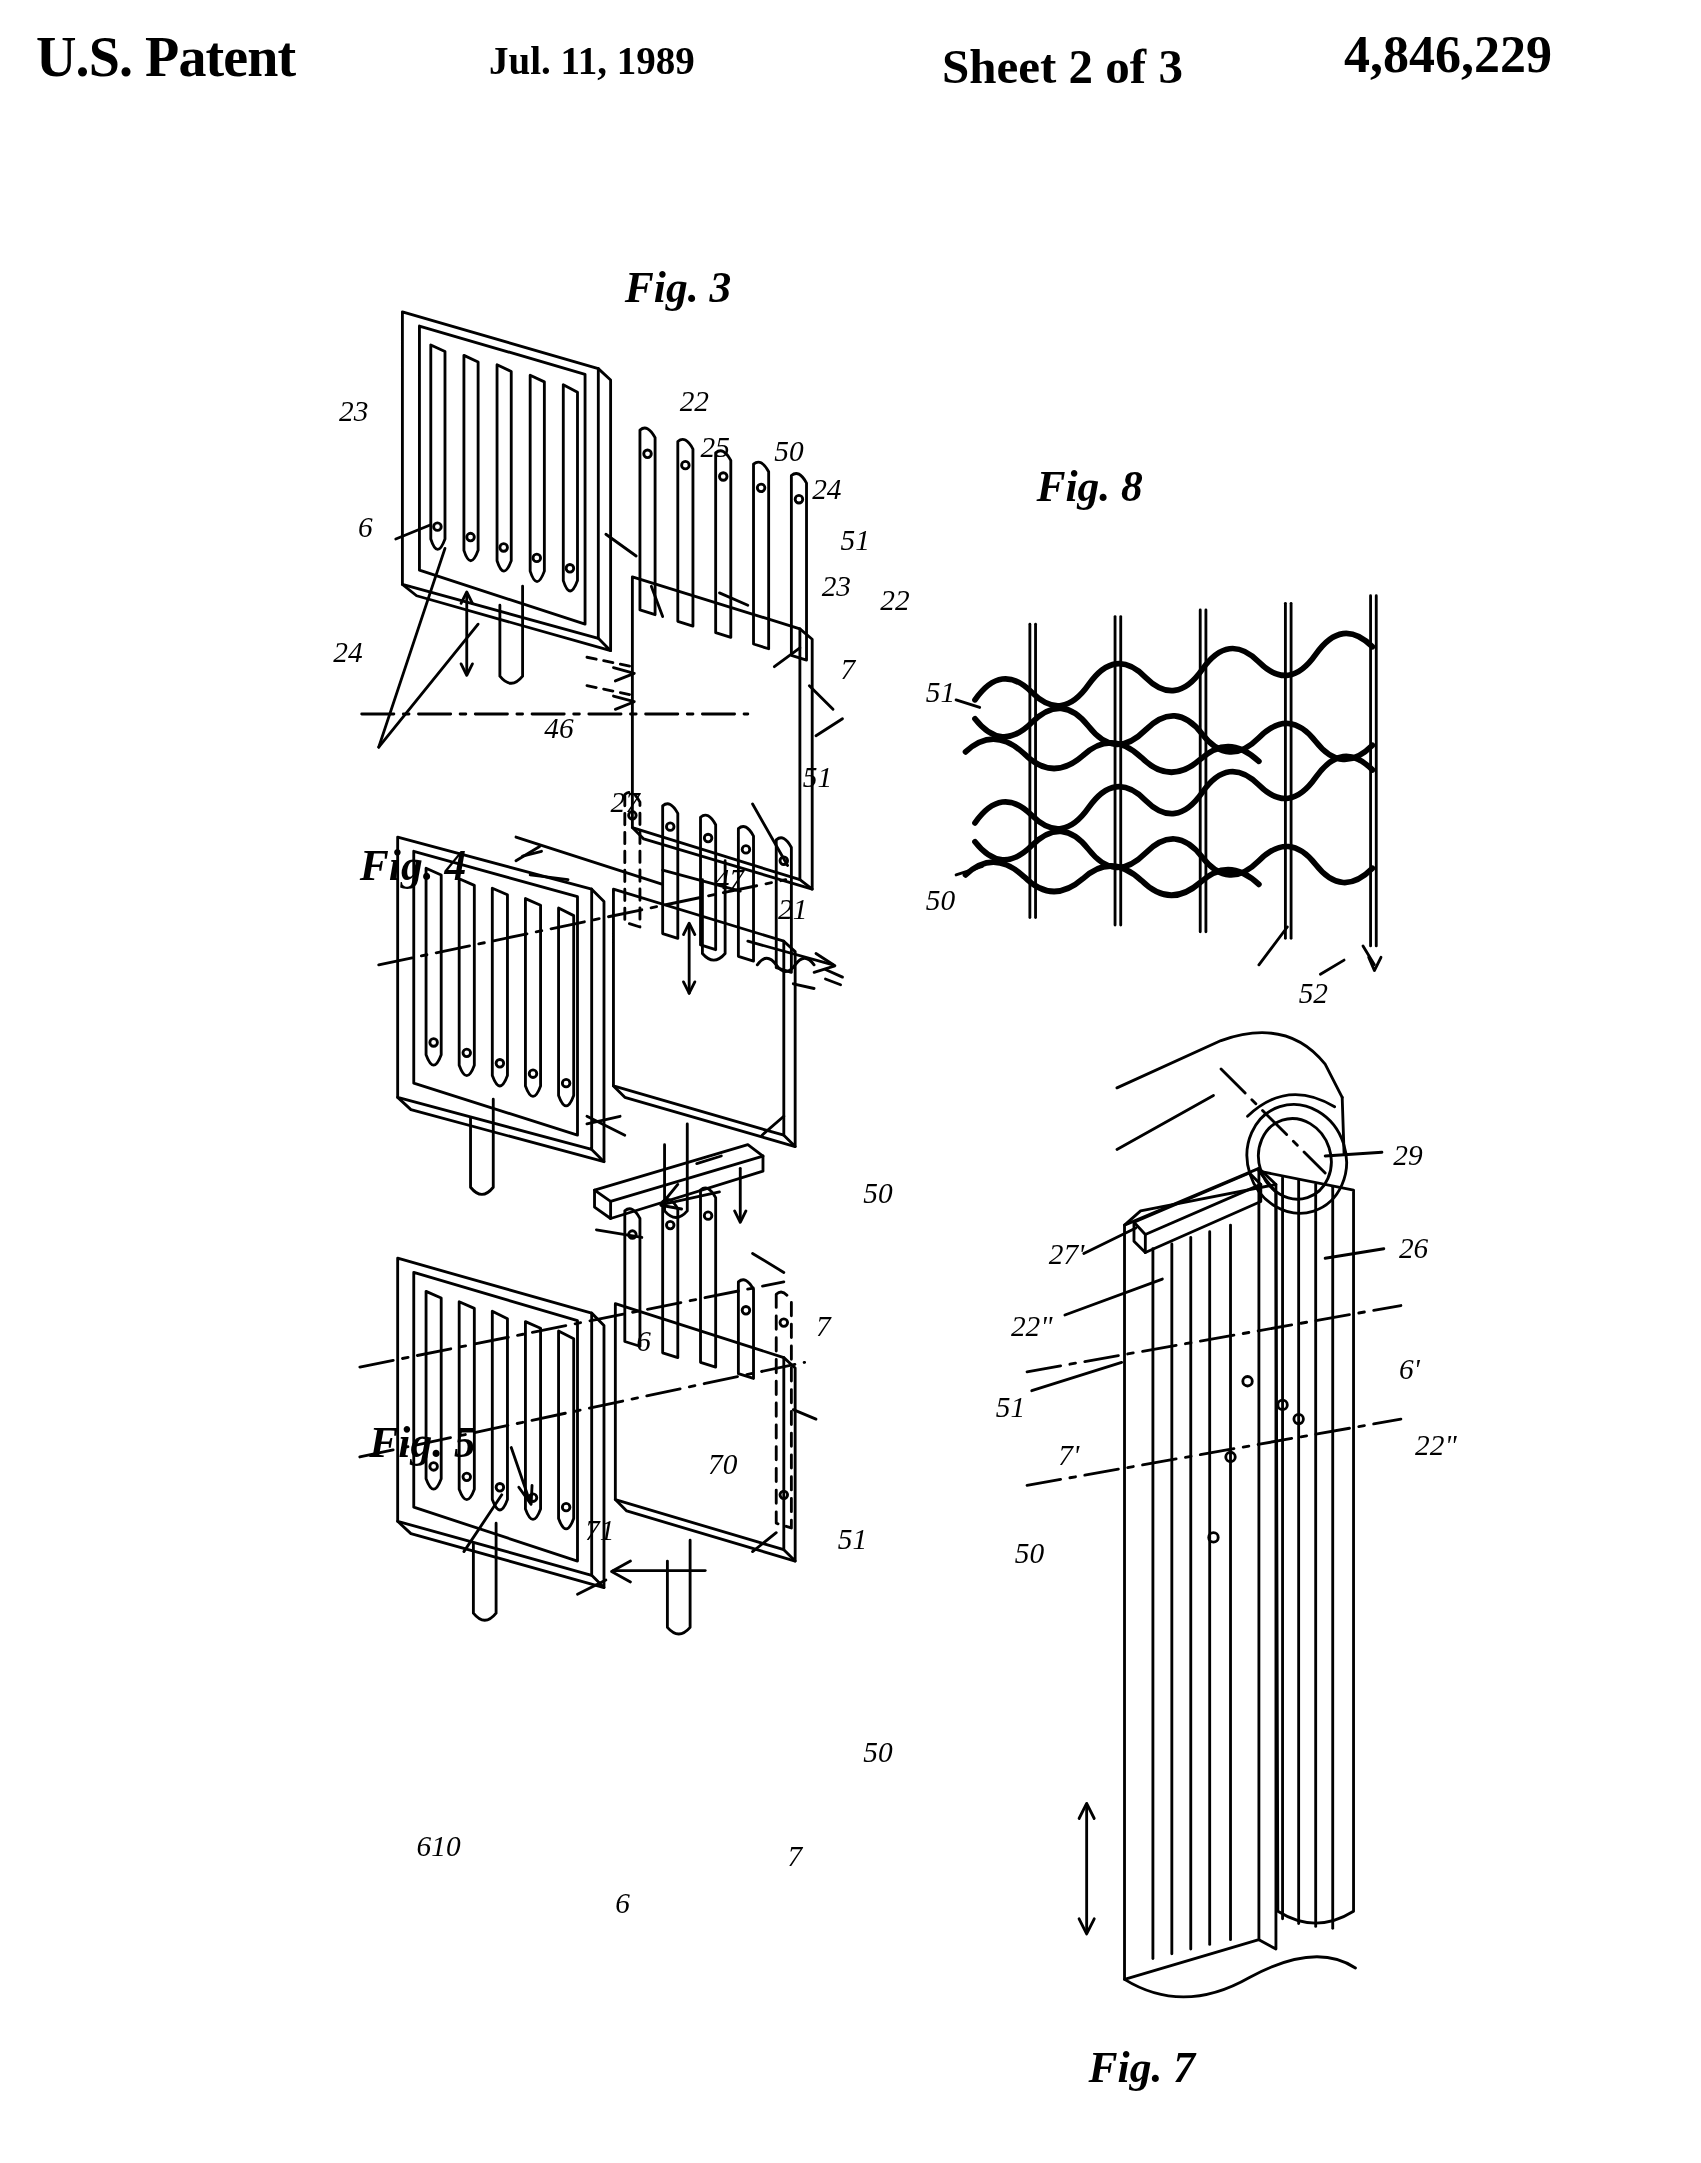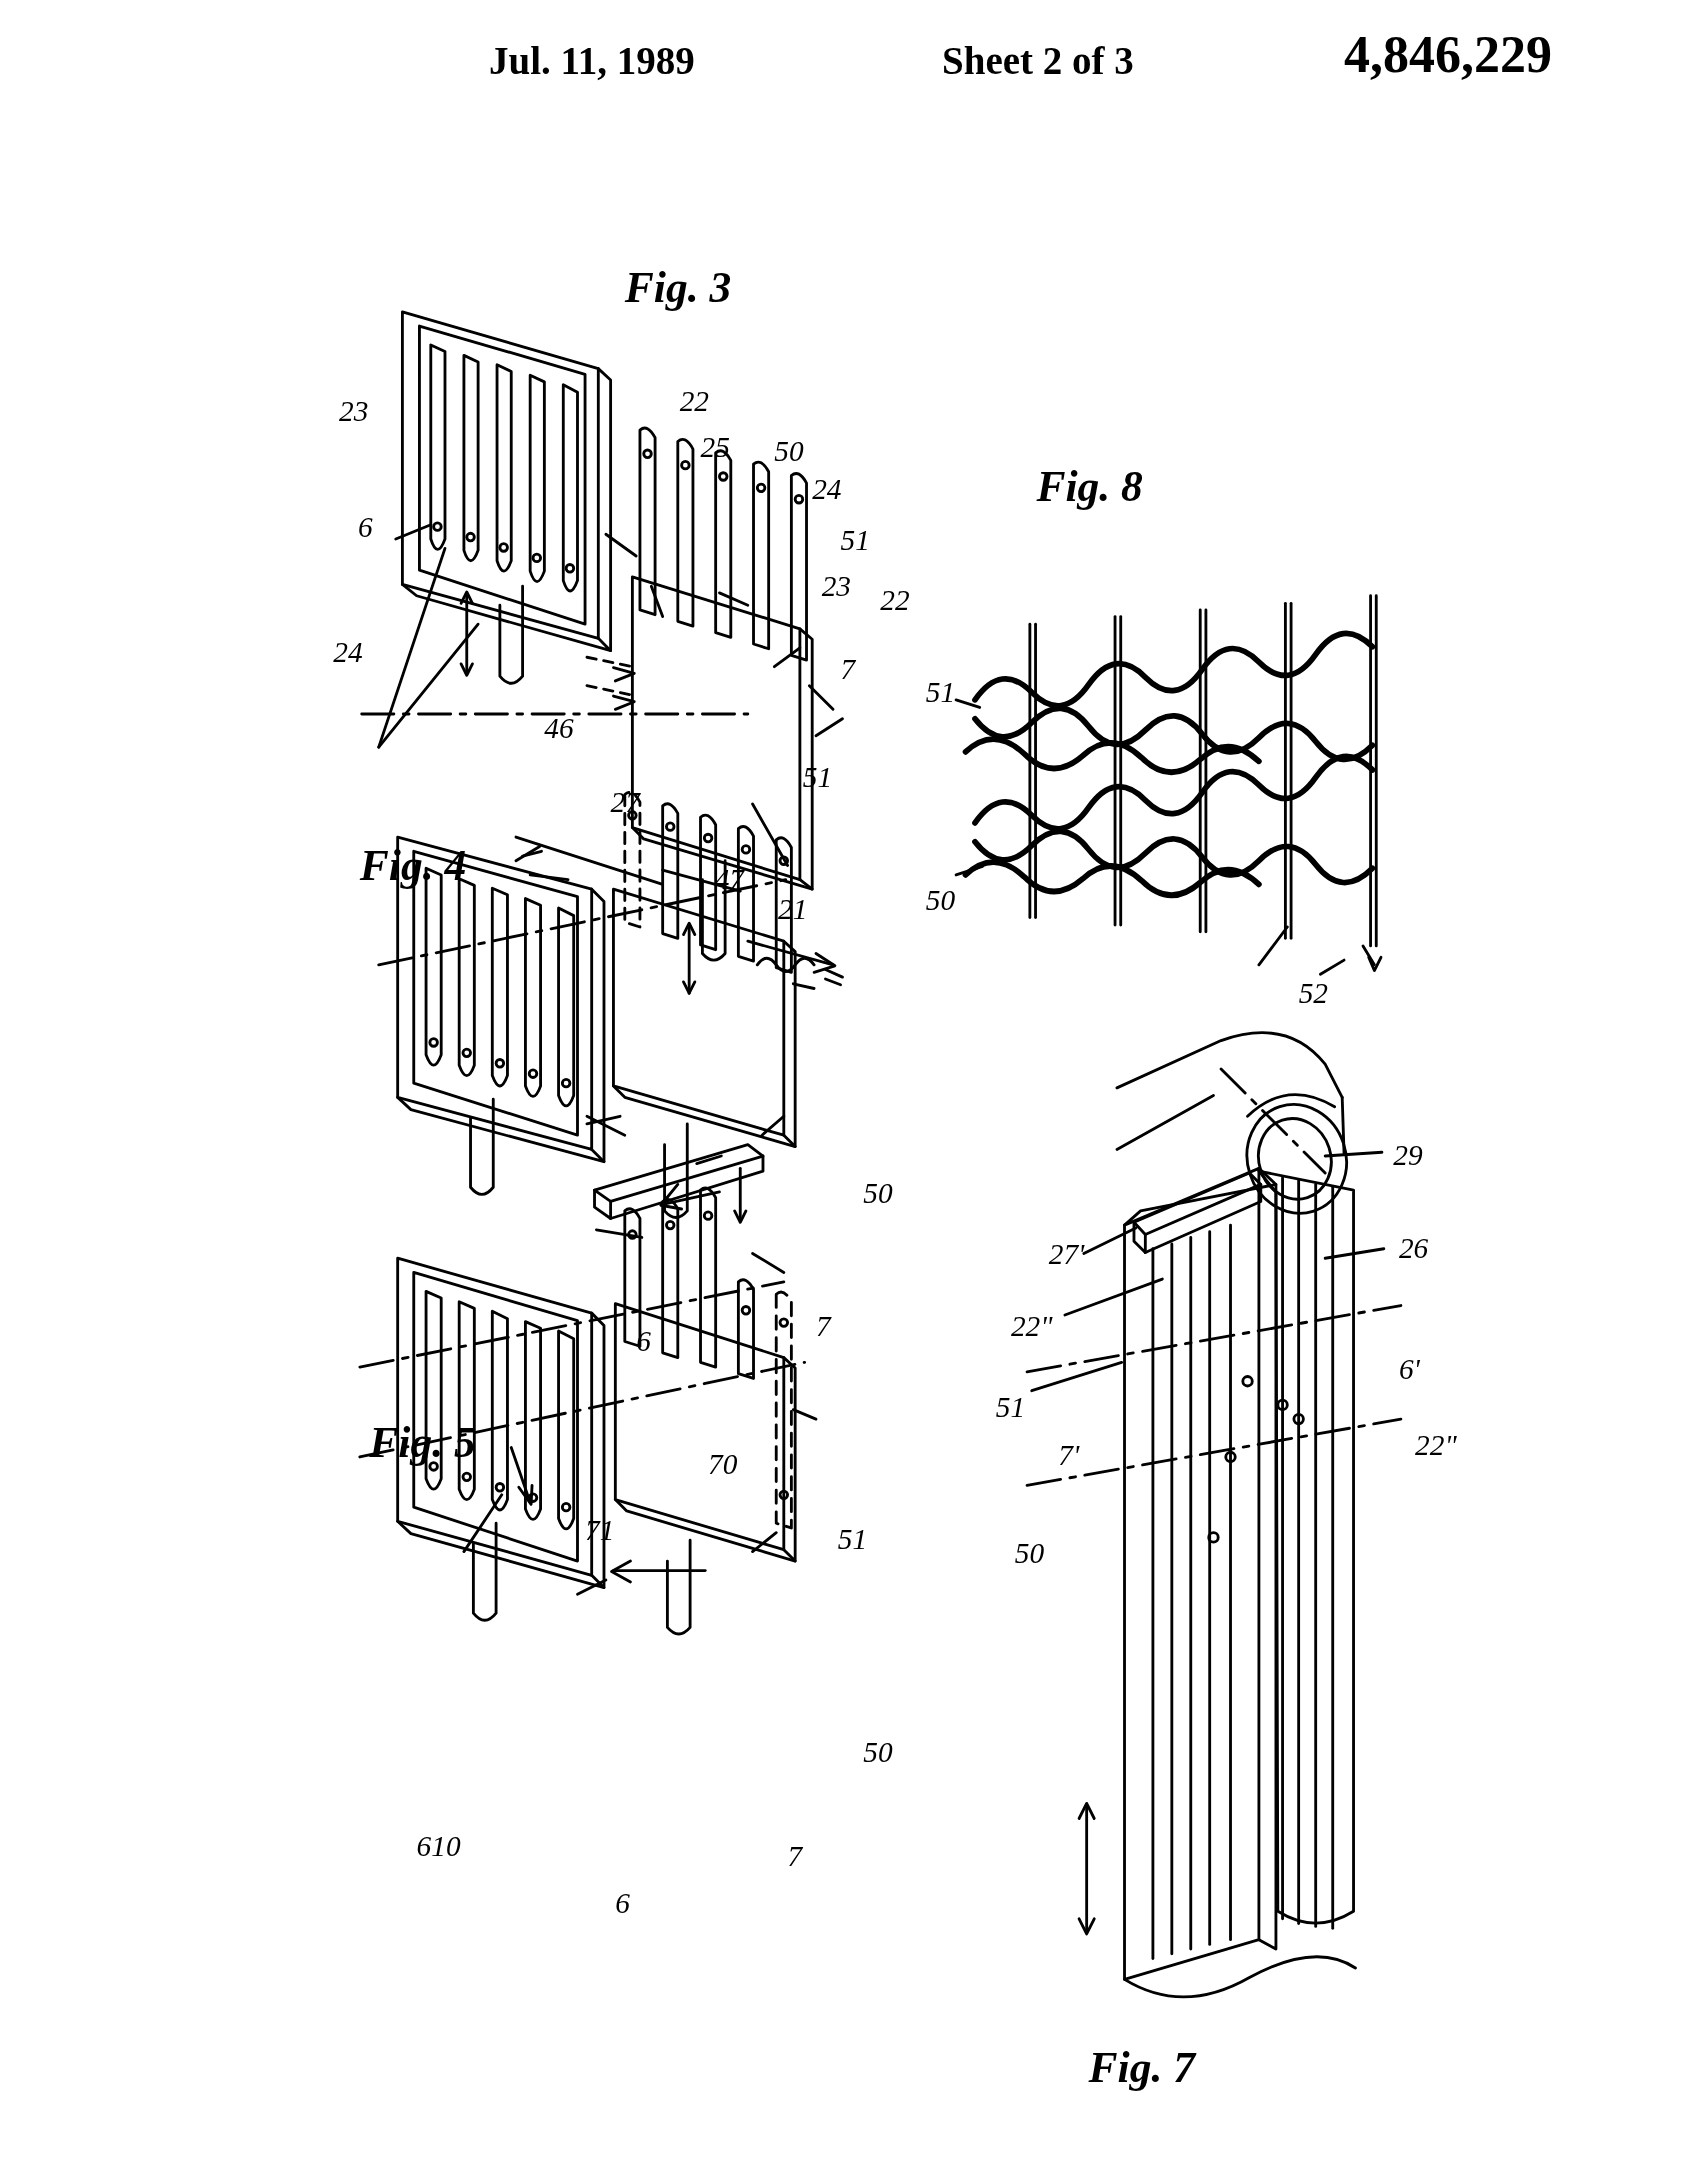--- a/index.html
+++ b/index.html
@@ -38,21 +38,21 @@
   }
   #hdr-date {
     left: 473px;
     top: 38px;
     font-size: 39px;
     margin-left: 16px;
   }
   #hdr-sheet {
     left: 942px;
     top: 38px;
-    font-size: 39px;
+    font-size: 49px;
   }
   #hdr-number {
     left: 1344px;
     top: 24.6px;
     font-size: 52px;
     letter-spacing: 0px;
   }
 
   
   #drawing-sheet {
@@ -74,20 +74,21 @@
   .ref-num {
     font-family: "Liberation Serif", serif;
     font-style: italic;
     font-size: 31px;
   }
 </style>
 </head>
 <body>
 
 <div id="patent-header">
+  <div class="hdr-text" id="hdr-office">U.S. Patent</div>
   <div class="hdr-text" id="hdr-date">Jul. 11, 1989</div>
   <div class="hdr-text" id="hdr-sheet">Sheet 2 of 3</div>
   <div class="hdr-text" id="hdr-number">4,846,229</div>
 </div>
 
 <div id="drawing-sheet">
 <svg width="1702" height="2031" viewBox="0 0 1798 2146" xmlns="http://www.w3.org/2000/svg">
   <g fill="none" stroke="#000" stroke-width="3" stroke-linecap="round" stroke-linejoin="round">
 
   <g>

